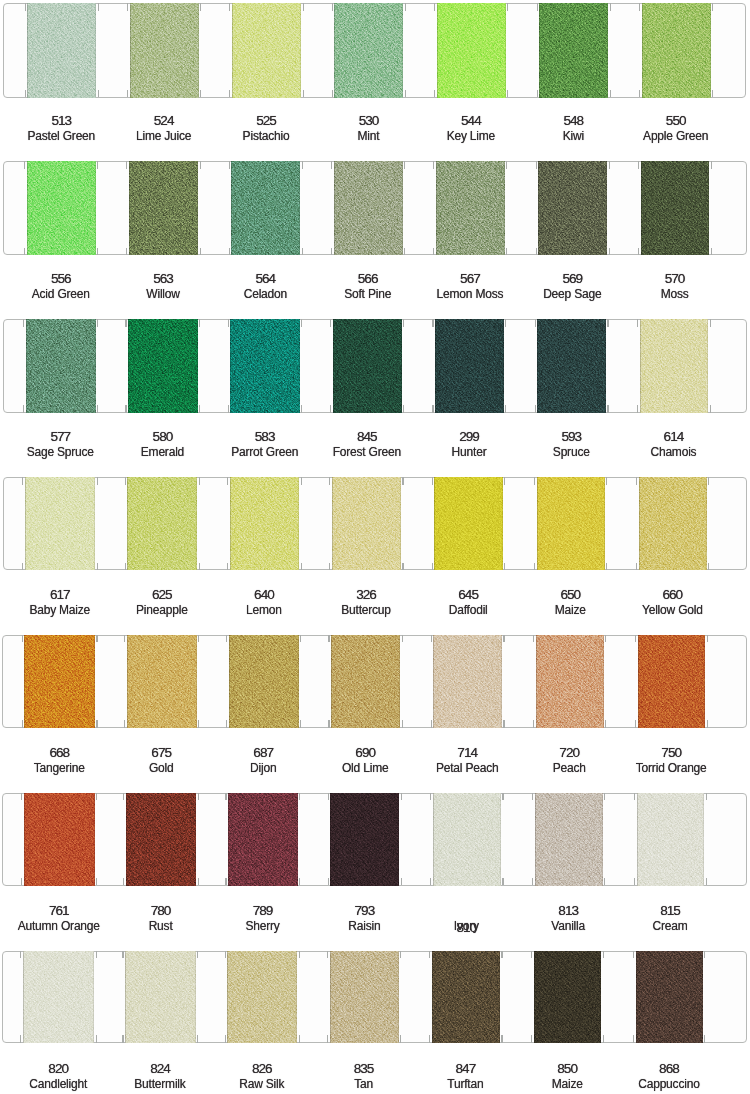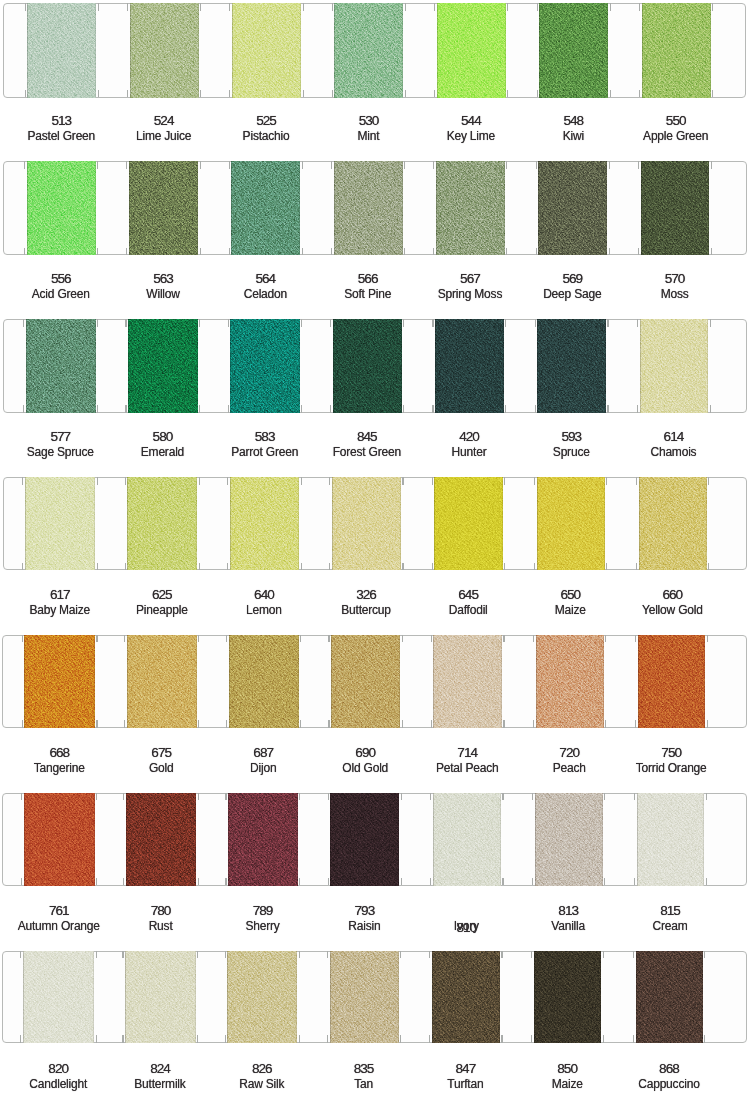--- a/index.html
+++ b/index.html
@@ -190,21 +190,21 @@
         <div class="nz2"></div>
         <div class="dg"></div>
         <div class="edgeL"></div>
         <div class="edgeR"></div>
       </div>
   <div class="slit" style="left:433.30px;top:161.17px;height:7.4px"></div>
   <div class="slit" style="left:433.30px;top:247.57px;height:7.4px"></div>
   <div class="slit" style="left:506.33px;top:161.17px;height:7.4px"></div>
   <div class="slit" style="left:506.33px;top:247.57px;height:7.4px"></div>
   <div class="lbl code" style="left:409.96px;top:271.87px;width:120px">567</div>
-  <div class="lbl nm" style="left:409.96px;top:288.07px;width:120px">Spring Moss</div>
+  <div class="lbl nm" style="left:409.96px;top:288.07px;width:120px">Lemon Moss</div>
   <div class="ribbon" style="left:538.38px;top:160.87px;width:68.79px;height:94.40px;background:#5e634b">
         <div class="nz"></div>
         <div class="nz2"></div>
         <div class="dg"></div>
         <div class="edgeL"></div>
         <div class="edgeR"></div>
       </div>
   <div class="slit" style="left:535.67px;top:161.17px;height:7.4px"></div>
   <div class="slit" style="left:535.67px;top:247.57px;height:7.4px"></div>
   <div class="slit" style="left:608.56px;top:161.17px;height:7.4px"></div>
@@ -283,21 +283,21 @@
         <div class="nz"></div>
         <div class="nz2"></div>
         <div class="dg"></div>
         <div class="edgeL"></div>
         <div class="edgeR"></div>
       </div>
   <div class="slit" style="left:432.43px;top:319.14px;height:7.4px"></div>
   <div class="slit" style="left:432.43px;top:405.14px;height:7.4px"></div>
   <div class="slit" style="left:505.36px;top:319.14px;height:7.4px"></div>
   <div class="slit" style="left:505.36px;top:405.14px;height:7.4px"></div>
-  <div class="lbl code" style="left:409.04px;top:429.84px;width:120px">420</div>
+  <div class="lbl code" style="left:409.04px;top:429.84px;width:120px">299</div>
   <div class="lbl nm" style="left:409.04px;top:446.04px;width:120px">Hunter</div>
   <div class="ribbon" style="left:537.47px;top:318.84px;width:68.56px;height:94.00px;background:#2a4342">
         <div class="nz"></div>
         <div class="nz2"></div>
         <div class="dg"></div>
         <div class="edgeL"></div>
         <div class="edgeR"></div>
       </div>
   <div class="slit" style="left:534.77px;top:319.14px;height:7.4px"></div>
   <div class="slit" style="left:534.77px;top:405.14px;height:7.4px"></div>
@@ -459,21 +459,21 @@
         <div class="nz2"></div>
         <div class="dg"></div>
         <div class="edgeL"></div>
         <div class="edgeR"></div>
       </div>
   <div class="slit" style="left:328.45px;top:635.08px;height:7.4px"></div>
   <div class="slit" style="left:328.45px;top:720.28px;height:7.4px"></div>
   <div class="slit" style="left:401.67px;top:635.08px;height:7.4px"></div>
   <div class="slit" style="left:401.67px;top:720.28px;height:7.4px"></div>
   <div class="lbl code" style="left:305.21px;top:745.78px;width:120px">690</div>
-  <div class="lbl nm" style="left:305.21px;top:761.98px;width:120px">Old Gold</div>
+  <div class="lbl nm" style="left:305.21px;top:761.98px;width:120px">Old Lime</div>
   <div class="ribbon" style="left:433.40px;top:634.78px;width:68.61px;height:93.20px;background:#d7c6ac">
         <div class="nz"></div>
         <div class="nz2"></div>
         <div class="dg"></div>
         <div class="edgeL"></div>
         <div class="edgeR"></div>
       </div>
   <div class="slit" style="left:430.70px;top:635.08px;height:7.4px"></div>
   <div class="slit" style="left:430.70px;top:720.28px;height:7.4px"></div>
   <div class="slit" style="left:503.41px;top:635.08px;height:7.4px"></div>

